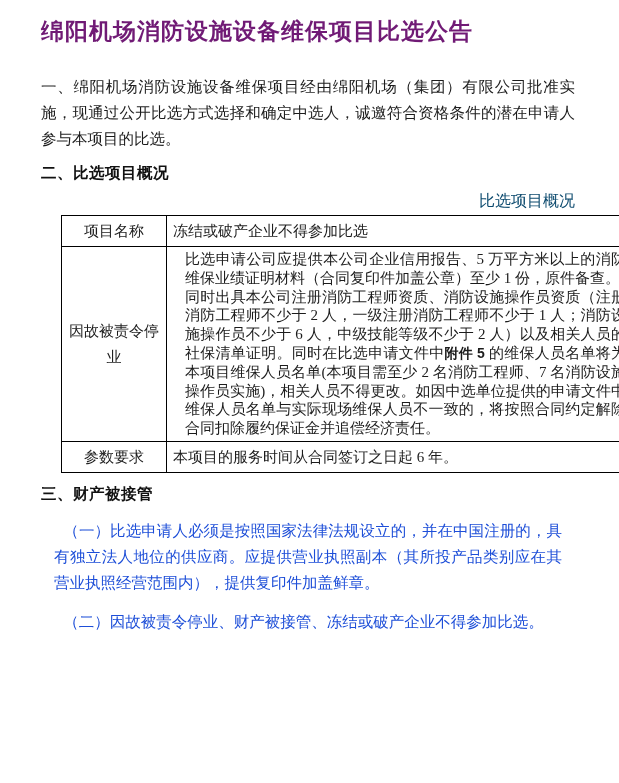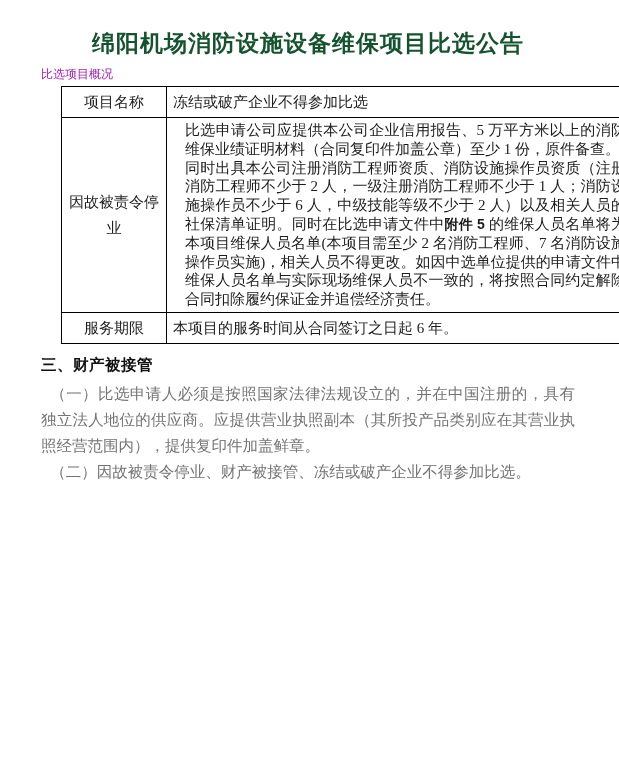--- a/index.html
+++ b/index.html
@@ -3,81 +3,83 @@
 <meta charset="utf-8">
 <style>
   html,body{margin:0;padding:0;}
   body{
     width:619px;height:783px;overflow:hidden;background:#ffffff;color:#1a1a1a;
     font-family:"Liberation Serif","DejaVu Serif",serif;
   }
   .page{padding:10px 44px 0 41px;}
   .doc-title{
     font-family:"Liberation Sans","DejaVu Sans",sans-serif;
-    font-weight:bold;font-size:23px;text-align:center;
-    margin:18px 0 0 0;letter-spacing:1px;color:#14532d;
+    font-weight:bold;font-size:23px;text-align:left;
+    margin:6px 0 0 0;letter-spacing:1px;color:#701a75;
   }
   .intro{
     margin:27px 0 0 0;font-size:15.5px;line-height:26px;
     text-align:justify;color:#1c1c1c;
   }
   .sec-heading{
     font-family:"Liberation Sans","DejaVu Sans",sans-serif;
     font-weight:bold;font-size:15.5px;color:#111;
     margin:11px 0 0 0;letter-spacing:0.5px;
   }
   .table-caption{
-    text-align:left;font-size:12px;margin:7px 0 3px 0;color:#a21caf;
+    text-align:right;font-size:16px;margin:7px 0 3px 0;color:#0c4a6e;
   }
   table.overview{
     border-collapse:collapse;width:584px;margin-left:20px;
     font-size:15px;color:#1c1c1c;table-layout:fixed;border-radius:13px;
   }
   table.overview td{
     border:1.6px solid #000;padding:2px 6px;vertical-align:middle;
   }
   td.lbl{width:92px;text-align:center;padding:2px 2px;line-height:26px;}
   td.val{line-height:24px;}
   tr.r1 td,tr.r2 td{height:25px;}
   tr.r3 td.val{vertical-align:top;line-height:27px;height:80px;}
   tr.r3 td.lbl{line-height:27px;}
   tr.r4 td{height:27px;}
   tr.r5 td.val{line-height:18.8px;white-space:pre-wrap;text-align:justify;padding:3px 18px;margin-top:20px;}
   tr.r6 td{height:23px;}
   .qual-para{
-    margin:0;font-size:15.5px;line-height:26px;text-align:justify;
-    text-indent:0.6em;color:#737373;
+    margin:13px;font-size:15.5px;line-height:26px;text-align:justify;
+    text-indent:0.6em;color:#1d4ed8;
   }
   .qual-block{margin-top:5px;}
   .b{font-weight:bold;font-family:"Liberation Sans","DejaVu Sans",sans-serif;font-size:14px;}
 </style>
 </head>
 <body>
 
 <div class="page">
 
   <h1 class="doc-title">绵阳机场消防设施设备维保项目比选公告</h1>
 
+  <p class="intro">一、绵阳机场消防设施设备维保项目经由绵阳机场（集团）有限公司批准实施，现通过公开比选方式选择和确定中选人，诚邀符合资格条件的潜在申请人参与本项目的比选。</p>
 
+  <h2 class="sec-heading">二、比选项目概况</h2>
 
   <div class="table-caption">比选项目概况</div>
 
   <table class="overview">
     <tbody>
         <tr class="r1">
       <td class="lbl">项目名称</td>
       <td class="val">冻结或破产企业不得参加比选</td>
     </tr>
     <tr class="r5">
       <td class="lbl">因故被责令停业</td>
       <td class="val"><span>比选申请公司应提供本公司企业信用报告、5 万平方米以上的消防维保业绩证明材料（合同复印件加盖公章）至少 1 份，原件备查。
 同时出具本公司注册消防工程师资质、消防设施操作员资质（注册消防工程师不少于 2 人，一级注册消防工程师不少于 1 人；消防设施操作员不少于 6 人，中级技能等级不少于 2 人）以及相关人员的社保清单证明。同时在比选申请文件中</span><span class="b">附件 5</span><span> 的维保人员名单将为本项目维保人员名单(本项目需至少 2 名消防工程师、7 名消防设施操作员实施)，相关人员不得更改。如因中选单位提供的申请文件中维保人员名单与实际现场维保人员不一致的，将按照合同约定解除合同扣除履约保证金并追偿经济责任。</span></td>
     </tr>
     <tr class="r6">
-      <td class="lbl">服务期限</td>
+      <td class="lbl">参数要求</td>
       <td class="val">本项目的服务时间从合同签订之日起 6 年。</td>
     </tr>
   </tbody>
     </table>
 
   <h2 class="sec-heading">三、财产被接管</h2>
 
   <div class="qual-block">
     <p class="qual-para">（一）比选申请人必须是按照国家法律法规设立的，并在中国注册的，具有独立法人地位的供应商。应提供营业执照副本（其所投产品类别应在其营业执照经营范围内），提供复印件加盖鲜章。</p>
     <p class="qual-para">（二）因故被责令停业、财产被接管、冻结或破产企业不得参加比选。</p>

